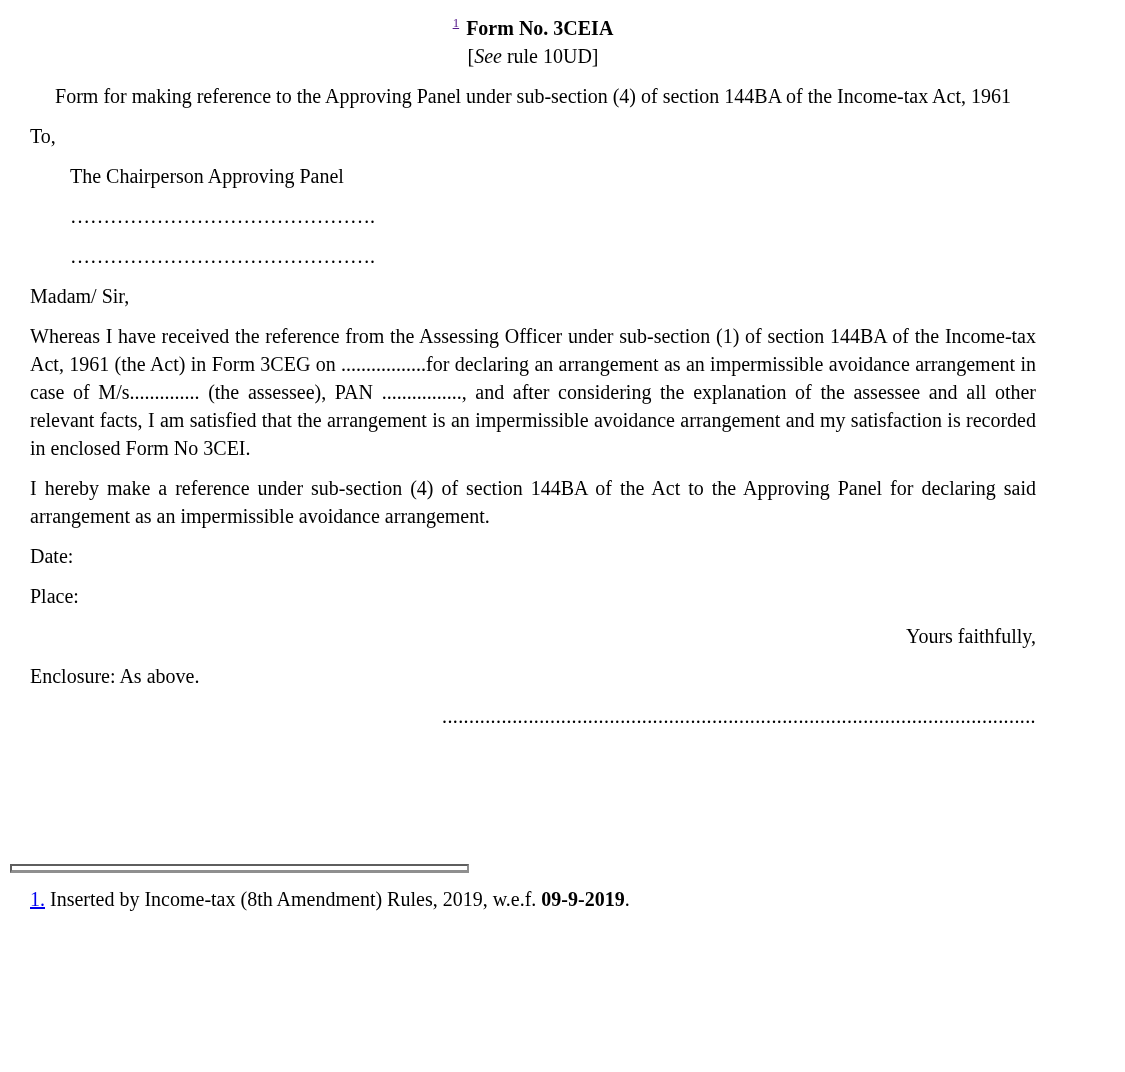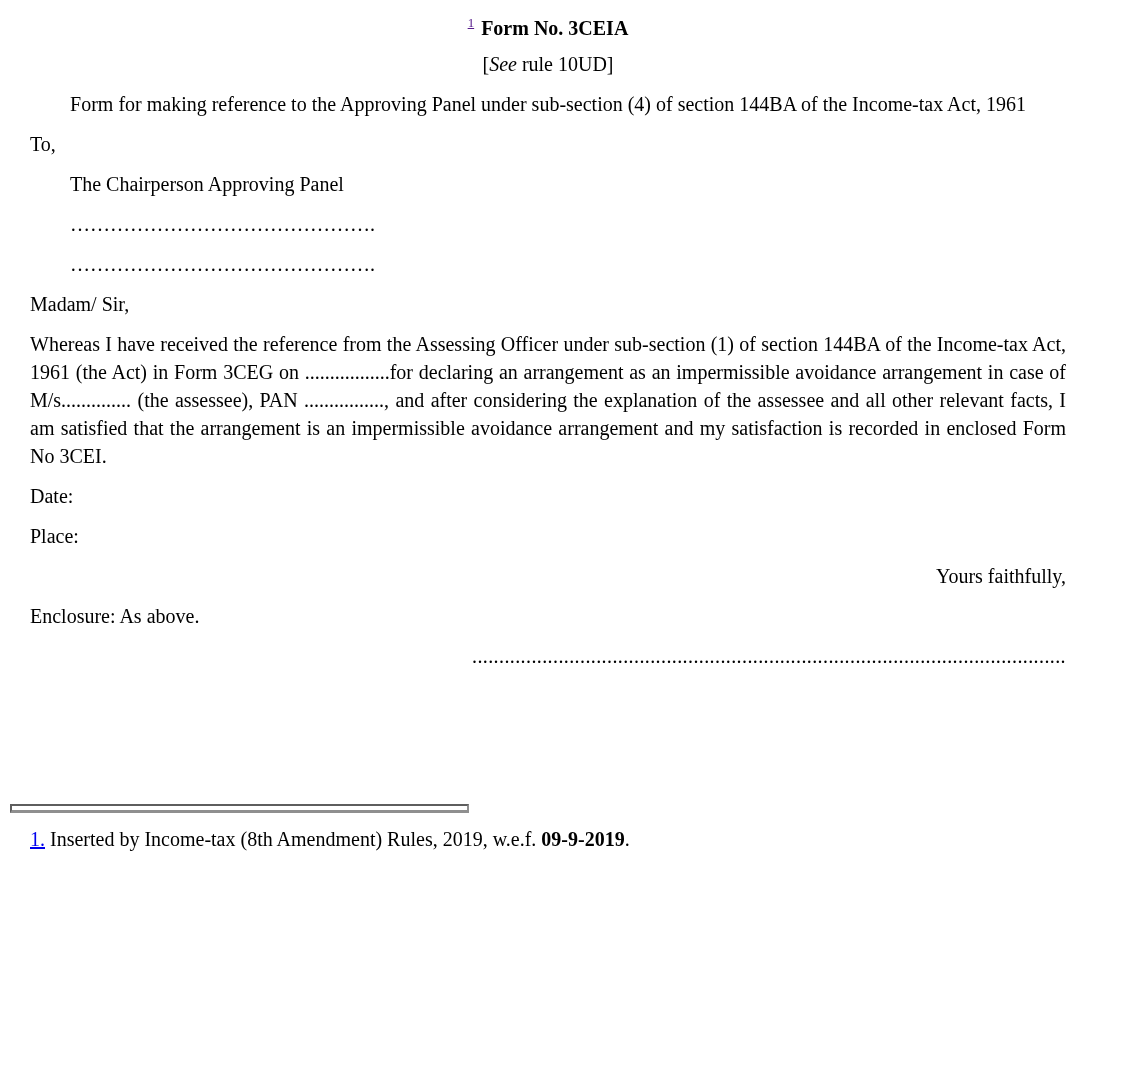--- a/index.html
+++ b/index.html
@@ -13,42 +13,42 @@
     font-family: "Liberation Serif", serif;
     font-size: 20px;
     line-height: 28px;
     color: #000000;
     overflow: hidden;
   }
   .page {
     box-sizing: border-box;
     width: 1125px;
     height: 1072px;
-    padding: 14px 47px 0 18px;
+    padding: 14px 77px 0 18px;
   }
   .page p, .page div.line { margin: 12px; }
 
   .center { text-align: center; }
   .right  { text-align: right; }
   .just   { text-align: justify; }
   .indent { padding-left: 40px; }
   .italic { font-style: italic; }
 
   .title-line { margin-top: 0; font-weight: bold; }
   .sup-ref {
     font-size: 13px;
     vertical-align: super;
     line-height: 0;
     font-weight: normal;
     color: #551A8B;
     text-decoration: underline;
     margin-right: 7px;
     cursor: pointer;
   }
-  .rule-line   { margin-top: 8px; }
+  .rule-line   { }
   .desc        { margin-top: 14px; }
   .to          { margin-top: 12px; }
   .addressee   { margin-top: 16px; }
   .addr-dots-1 { margin-top: 18px; }
   .addr-dots-2 { margin-top: 14px; }
   .salutation  { margin-top: 13px; }
   .para-1      { margin-top: 9px; }
   .para-2      { margin-top: 8px; }
   .date-line   { margin-top: 8px; }
   .place-line  { margin-top: 10px; }
@@ -94,20 +94,21 @@
   <p class="indent addressee">The Chairperson Approving Panel</p>
 
   <p class="indent addr-dots-1">……………………………………….</p>
 
   <p class="indent addr-dots-2">……………………………………….</p>
 
   <p class="salutation">Madam/ Sir,</p>
 
   <p class="just para-1">Whereas I have received the reference from the Assessing Officer under sub-section (1) of section 144BA of the Income-tax Act, 1961 (the Act) in Form 3CEG on .................for declaring an arrangement as an impermissible avoidance arrangement in case of M/s.............. (the assessee), PAN ................, and after considering the explanation of the assessee and all other relevant facts, I am satisfied that the arrangement is an impermissible avoidance arrangement and my satisfaction is recorded in enclosed Form No 3CEI.</p>
 
+  <p class="just para-2">I hereby make a reference under sub-section (4) of section 144BA of the Act to the Approving Panel for declaring said arrangement as an impermissible avoidance arrangement.</p>
 
   <p class="date-line">Date:</p>
 
   <p class="place-line">Place:</p>
 
   <p class="right closing">Yours faithfully,</p>
 
   <p class="enclosure">Enclosure: As above.</p>
 
 

